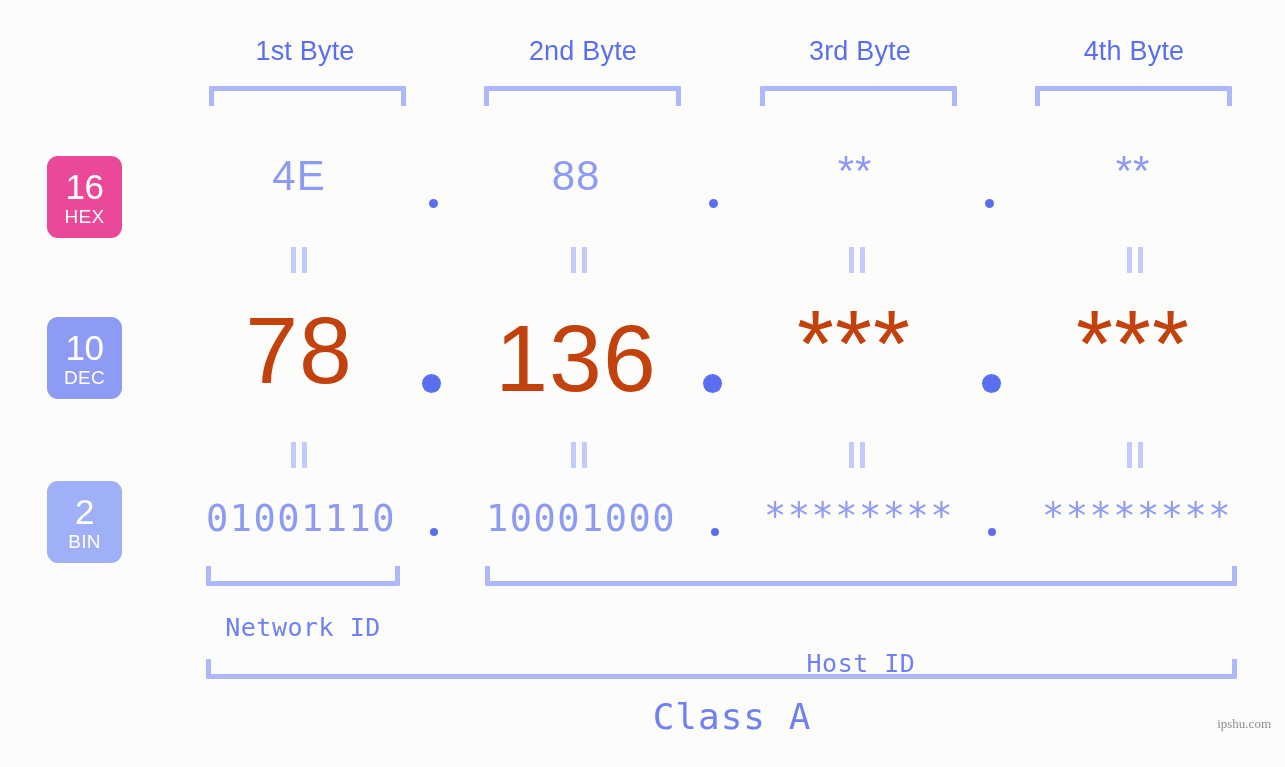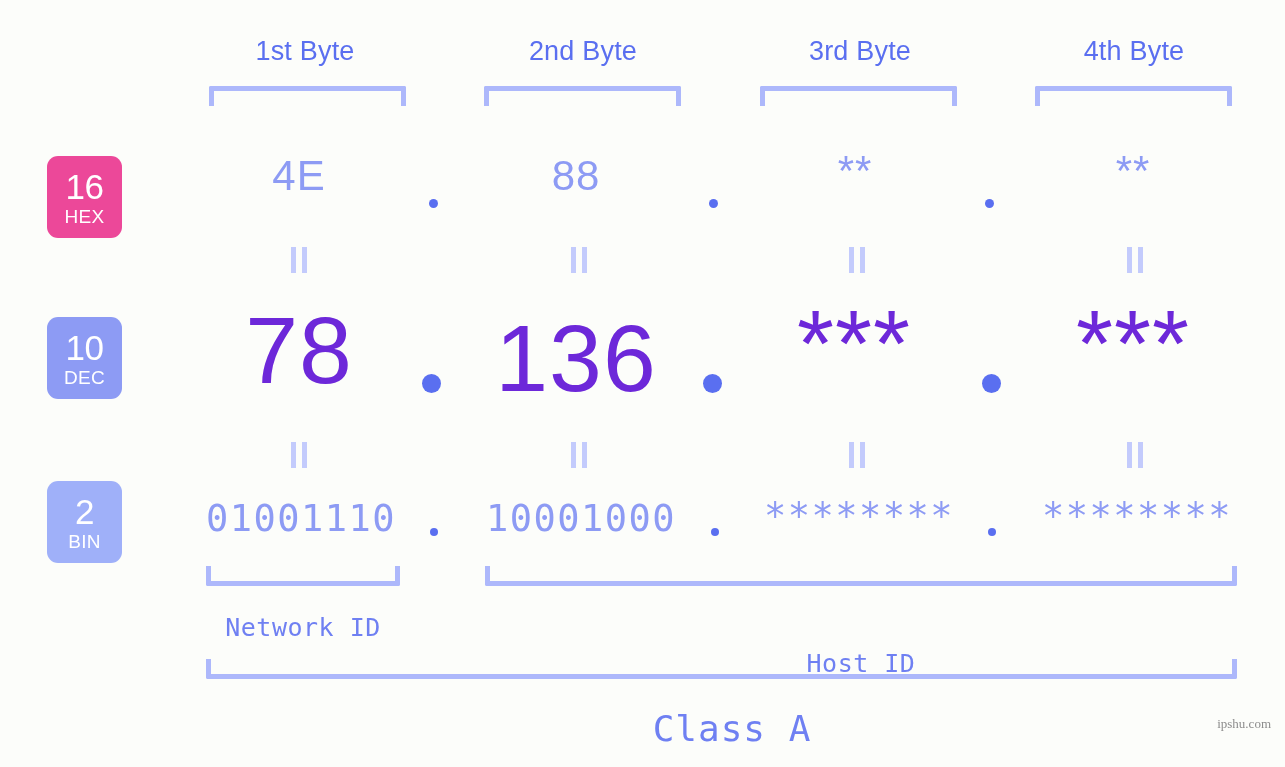--- a/index.html
+++ b/index.html
@@ -90,21 +90,21 @@
     white-space: nowrap;
     line-height: 1;
   }
   .hex-val {
     color: #8d9bf4;
     font-size: 42px;
     font-family: "Liberation Sans", sans-serif;
     letter-spacing: 1px;
   }
   .dec-val {
-    color: #6d28d9;
+    color: #c2410c;
     font-size: 95px;
     font-family: "Liberation Sans", sans-serif;
     letter-spacing: 1px;
   }
   .bin-val {
     color: #8d9bf4;
     font-size: 37px;
     font-family: "DejaVu Sans Mono", monospace;
     letter-spacing: 1.5px;
   }
@@ -138,21 +138,21 @@
 
   
   .section-label {
     position: absolute;
     text-align: center;
     color: #6f80f2;
     font-family: "DejaVu Sans Mono", monospace;
     white-space: nowrap;
   }
   .id-label { font-size: 25px; letter-spacing: 0.5px; }
-  .class-label { font-size: 36px; letter-spacing: 1px; margin-top: 12px; }
+  .class-label { font-size: 36px; letter-spacing: 1px; }
 
   
   .watermark {
     position: absolute;
     right: 14px;
     bottom: 35px;
     color: #8c8c8c;
     font-size: 13px;
     font-family: Liberation Serif, serif;
     letter-spacing: 0px;

